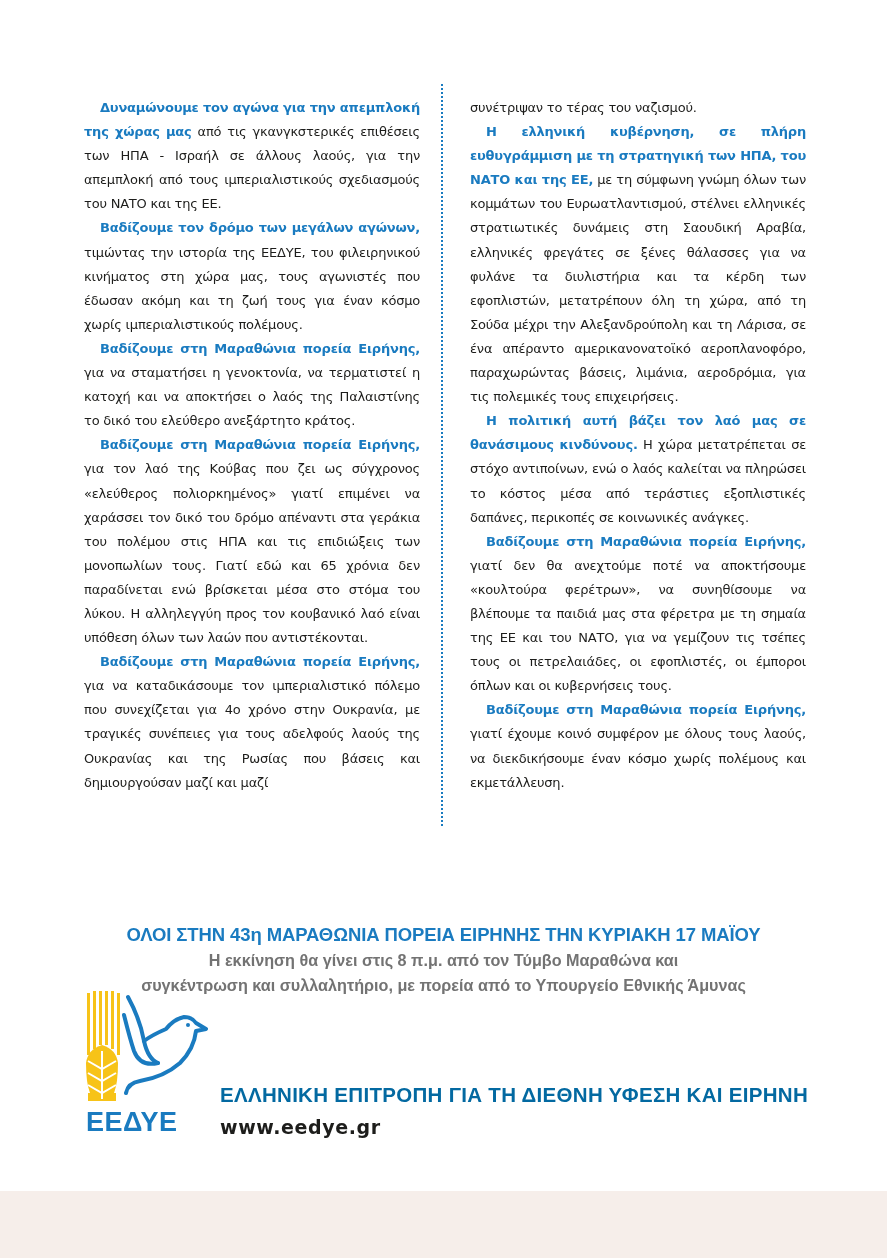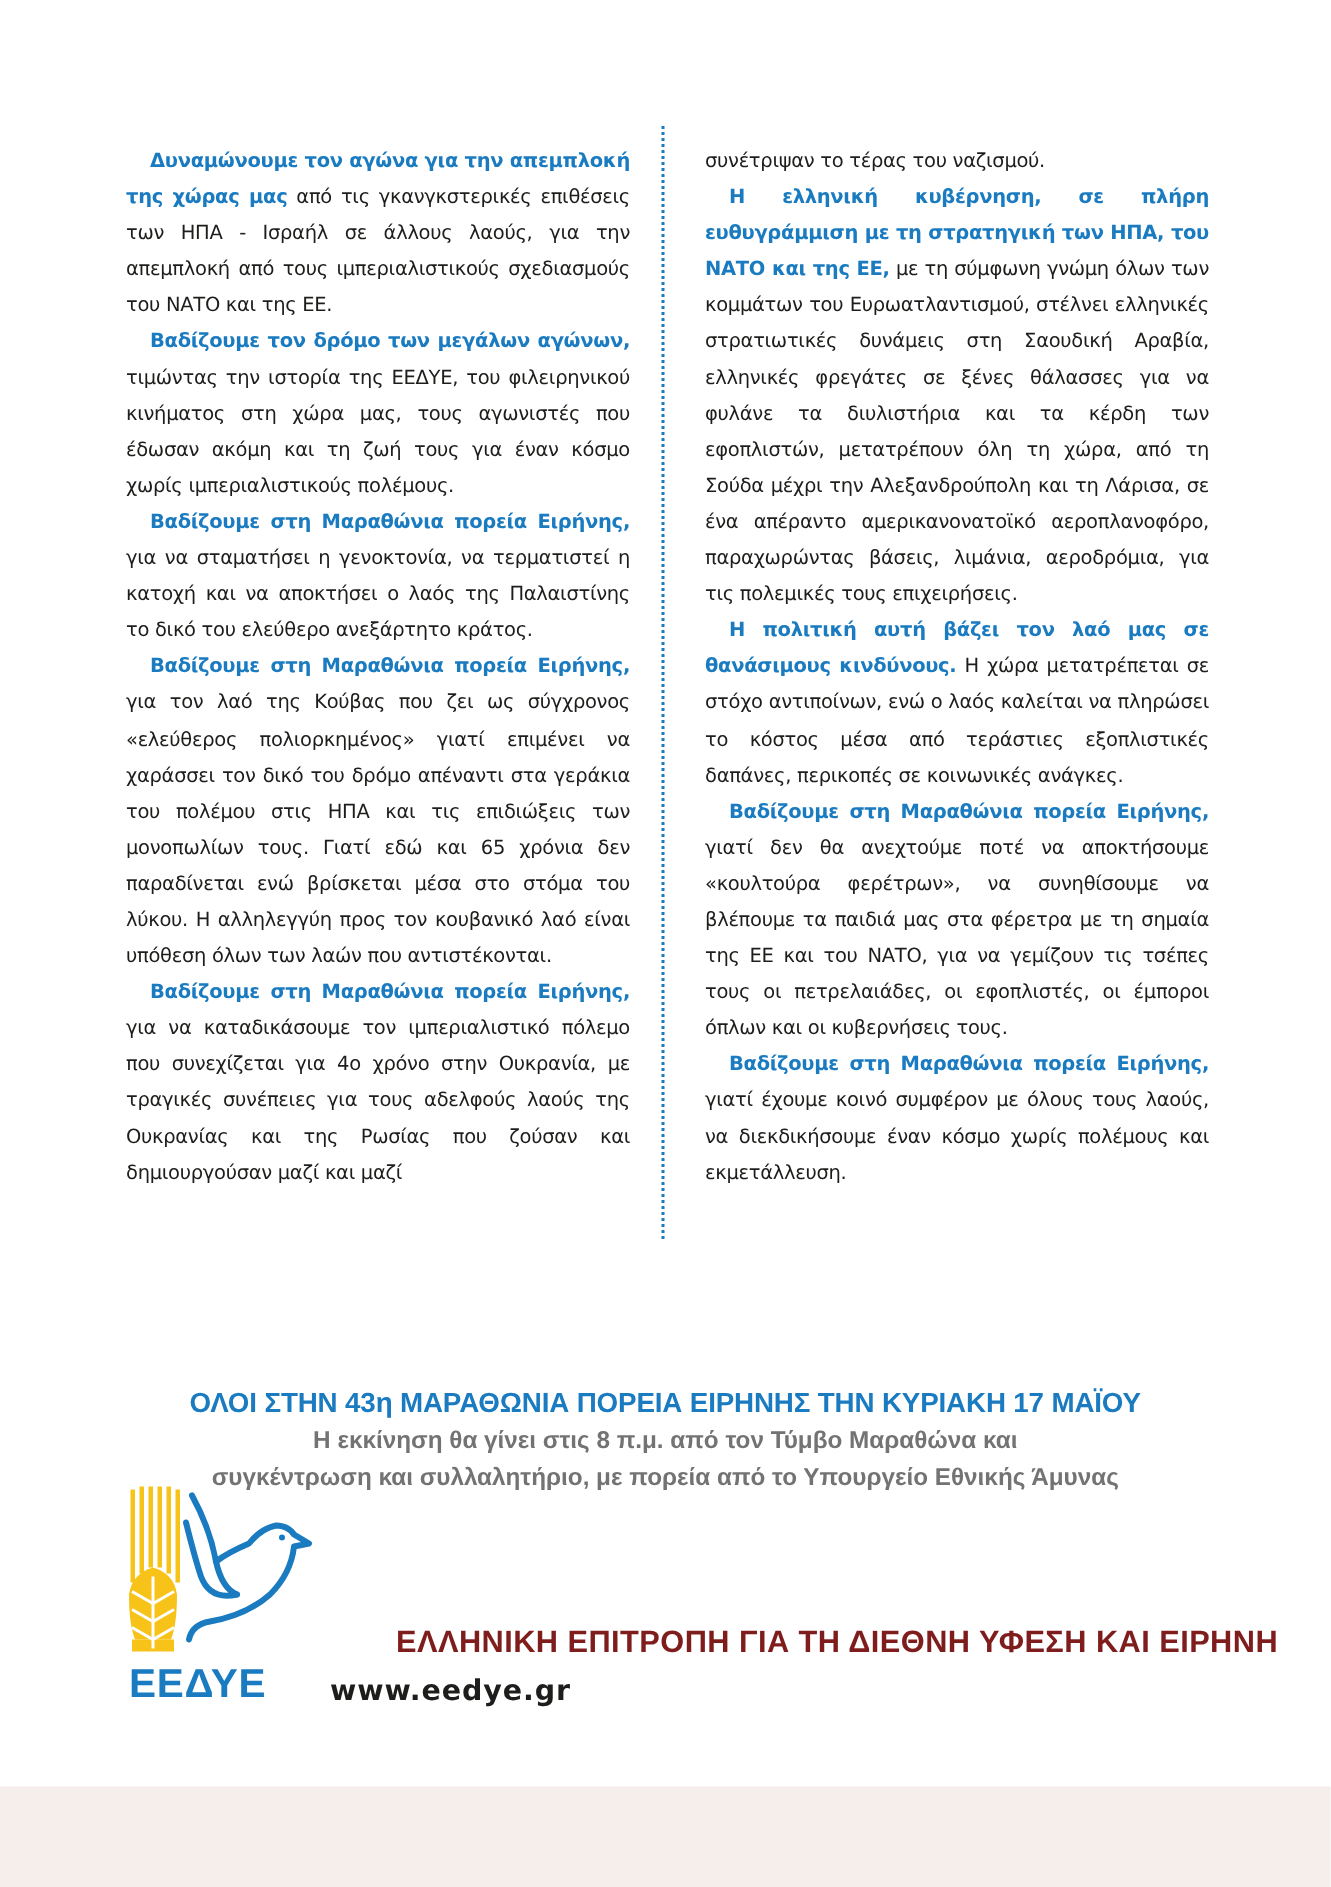--- a/index.html
+++ b/index.html
@@ -41,21 +41,21 @@
   }
   .logo .mark-text {
     position: absolute; left: 4px; top: 118px; font-size: 27px; font-weight: bold;
     color: #1a7bc0; font-family: "Liberation Sans", sans-serif; letter-spacing: 0.5px;
   }
   .org {
     position: absolute; left: 220px; top: 1080px;
   }
   .org .name {
     font-family: "Liberation Sans", sans-serif; font-weight: bold;
-    font-size: 20.5px; letter-spacing: 0.3px; color: #7f1d1d; line-height: 30px; margin-left: 44px;
+    font-size: 20.5px; letter-spacing: 0.3px; color: #0369a1; line-height: 30px;
   }
   .org .contact {
     font-size: 14.2px; color: #1d1d1b; margin-top: 8px; line-height: 20px;
     font-family: "Liberation Sans", sans-serif;
   }
   .org .web {
     font-size: 19px; font-weight: bold; margin-top: 6px; letter-spacing: 0.6px;
     font-family: "DejaVu Sans", sans-serif;
   }
   .band {
@@ -65,21 +65,21 @@
 </style>
 </head>
 <body>
 
 <div class="columns">
   <div class="col left">
     <p><span class="hl">Δυναμώνουμε τον αγώνα για την απεμπλοκή της χώρας μας</span><span> από τις γκανγκστερικές επιθέσεις των ΗΠΑ - Ισραήλ σε άλλους λαούς, για την απεμπλοκή από τους ιμπεριαλιστικούς σχεδιασμούς του ΝΑΤΟ και της ΕΕ.</span></p>
     <p><span class="hl">Βαδίζουμε τον δρόμο των μεγάλων αγώνων,</span><span> τιμώντας την ιστορία της ΕΕΔΥΕ, του φιλειρηνικού κινήματος στη χώρα μας, τους αγωνιστές που έδωσαν ακόμη και τη ζωή τους για έναν κόσμο χωρίς ιμπεριαλιστικούς πολέμους.</span></p>
     <p><span class="hl">Βαδίζουμε στη Μαραθώνια πορεία Ειρήνης,</span><span> για να σταματήσει η γενοκτονία, να τερματιστεί η κατοχή και να αποκτήσει ο λαός της Παλαιστίνης το δικό του ελεύθερο ανεξάρτητο κράτος.</span></p>
     <p><span class="hl">Βαδίζουμε στη Μαραθώνια πορεία Ειρήνης,</span><span> για τον λαό της Κούβας που ζει ως σύγχρονος «ελεύθερος πολιορκημένος» γιατί επιμένει να χαράσσει τον δικό του δρόμο απέναντι στα γεράκια του πολέμου στις ΗΠΑ και τις επιδιώξεις των μονοπωλίων τους. Γιατί εδώ και 65 χρόνια δεν παραδίνεται ενώ βρίσκεται μέσα στο στόμα του λύκου. Η αλληλεγγύη προς τον κουβανικό λαό είναι υπόθεση όλων των λαών που αντιστέκονται.</span></p>
-    <p><span class="hl">Βαδίζουμε στη Μαραθώνια πορεία Ειρήνης,</span><span> για να καταδικάσουμε τον ιμπεριαλιστικό πόλεμο που συνεχίζεται για 4ο χρόνο στην Ουκρανία, με τραγικές συνέπειες για τους αδελφούς λαούς της Ουκρανίας και της Ρωσίας που ζούσαν και δημιουργούσαν μαζί και μαζί</span></p>
+    <p><span class="hl">Βαδίζουμε στη Μαραθώνια πορεία Ειρήνης,</span><span> για να καταδικάσουμε τον ιμπεριαλιστικό πόλεμο που συνεχίζεται για 4ο χρόνο στην Ουκρανία, με τραγικές συνέπειες για τους αδελφούς λαούς της Ουκρανίας και της Ρωσίας που βάσεις και δημιουργούσαν μαζί και μαζί</span></p>
   </div>
   <div class="col right">
     <p class="noindent">συνέτριψαν το τέρας του ναζισμού.</p>
     <p><span class="hl">Η ελληνική κυβέρνηση, σε πλήρη ευθυγράμμιση με τη στρατηγική των ΗΠΑ, του ΝΑΤΟ και της ΕΕ,</span><span> με τη σύμφωνη γνώμη όλων των κομμάτων του Ευρωατλαντισμού, στέλνει ελληνικές στρατιωτικές δυνάμεις στη Σαουδική Αραβία, ελληνικές φρεγάτες σε ξένες θάλασσες για να φυλάνε τα διυλιστήρια και τα κέρδη των εφοπλιστών, μετατρέπουν όλη τη χώρα, από τη Σούδα μέχρι την Αλεξανδρούπολη και τη Λάρισα, σε ένα απέραντο αμερικανονατοϊκό αεροπλανοφόρο, παραχωρώντας βάσεις, λιμάνια, αεροδρόμια, για τις πολεμικές τους επιχειρήσεις.</span></p>
     <p><span class="hl">Η πολιτική αυτή βάζει τον λαό μας σε θανάσιμους κινδύνους.</span><span> Η χώρα μετατρέπεται σε στόχο αντιποίνων, ενώ ο λαός καλείται να πληρώσει το κόστος μέσα από τεράστιες εξοπλιστικές δαπάνες, περικοπές σε κοινωνικές ανάγκες.</span></p>
     <p><span class="hl">Βαδίζουμε στη Μαραθώνια πορεία Ειρήνης,</span><span> γιατί δεν θα ανεχτούμε ποτέ να αποκτήσουμε «κουλτούρα φερέτρων», να συνηθίσουμε να βλέπουμε τα παιδιά μας στα φέρετρα με τη σημαία της ΕΕ και του ΝΑΤΟ, για να γεμίζουν τις τσέπες τους οι πετρελαιάδες, οι εφοπλιστές, οι έμποροι όπλων και οι κυβερνήσεις τους.</span></p>
     <p><span class="hl">Βαδίζουμε στη Μαραθώνια πορεία Ειρήνης,</span><span> γιατί έχουμε κοινό συμφέρον με όλους τους λαούς, να διεκδικήσουμε έναν κόσμο χωρίς πολέμους και εκμετάλλευση.</span></p>
   </div>
 </div>
 

